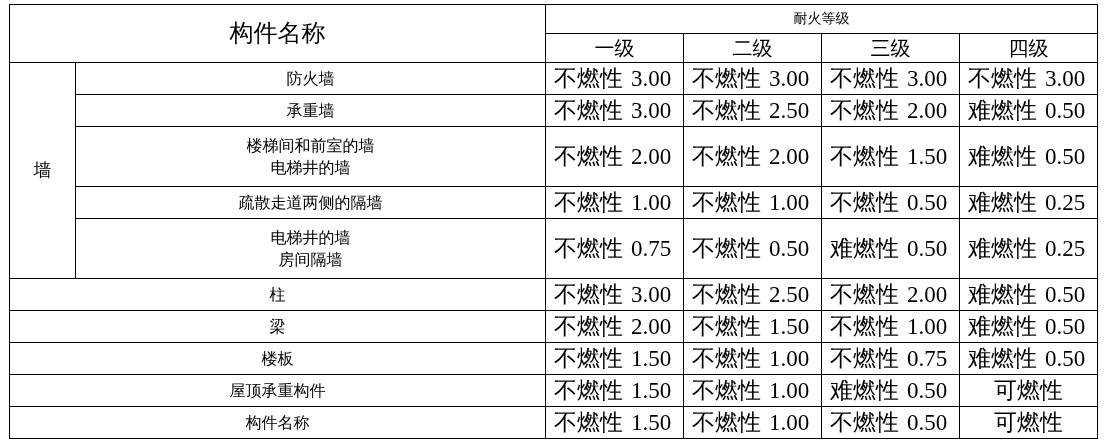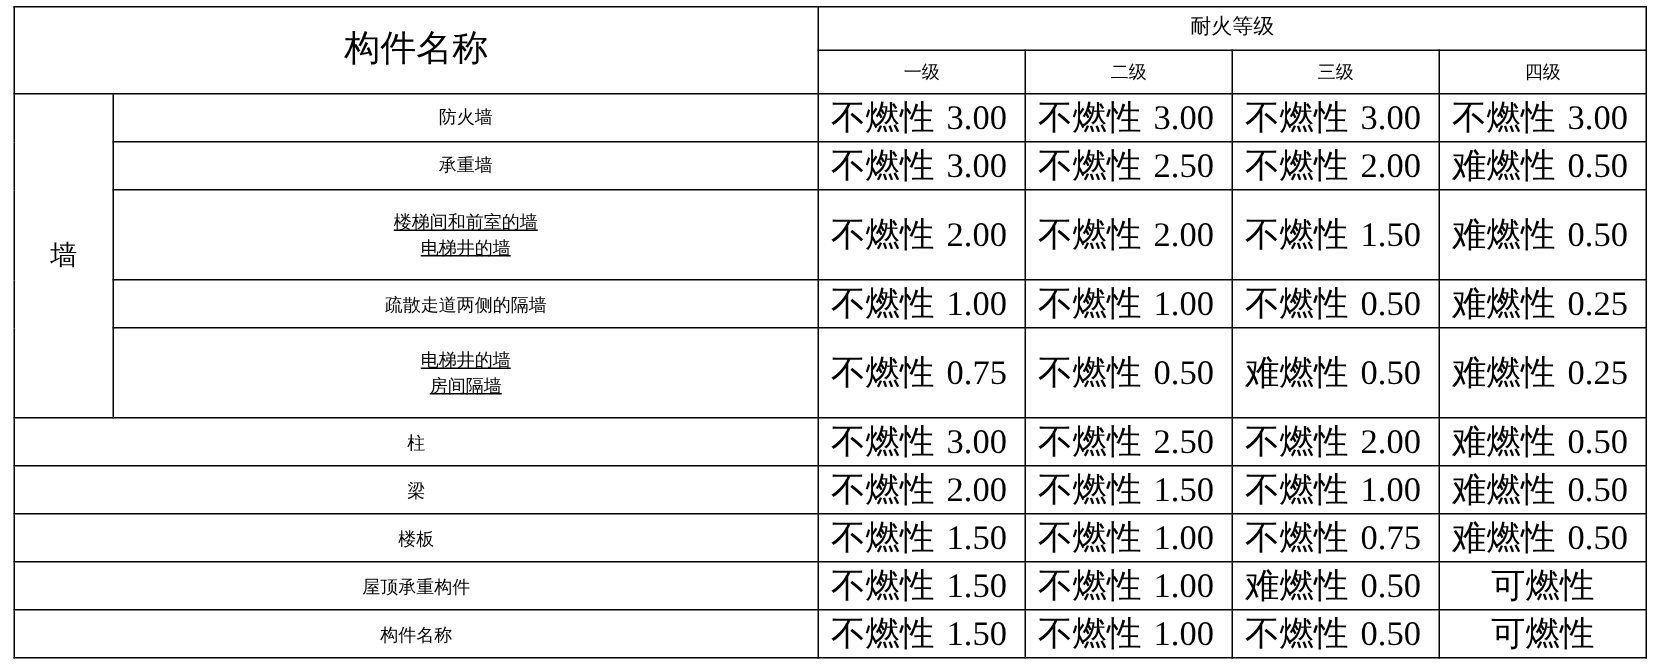--- a/index.html
+++ b/index.html
@@ -43,46 +43,46 @@
   th.head-name {
     height: 56px;
     font-size: 24px;
   }
   th.head-grade {
     height: 28px;
     font-size: 14px;
   }
   th.head-sub {
     height: 28px;
-    font-size: 12px;
+    font-size: 20px;
   }
   td.group-cell {
     font-size: 18px;
   }
   td.item-cell {
-    font-size: 12px;
+    font-size: 16px;
     padding: 2px 0;
   }
   td.val-cell {
     font-size: 23px;
   }
   .val-wrap {
     display: inline-block;
     white-space: nowrap;
   }
   .val-word { }
   .val-num {
     display: inline-block;
     min-width: 44px;
     text-align: left;
     margin-left: 8px;
   }
   .row-h1 { height: 30px; }
   .row-h2 { height: 60px; }
-  .two-line { line-height: 1.45; text-decoration: underline; }
+  .two-line { line-height: 1.45; }
 </style>
 </head>
 <body>
 
 <div id="sheet">
   <table class="fire-table">
     <colgroup>
       <col class="c-group">
       <col class="c-name">
       <col class="c-lvl">

